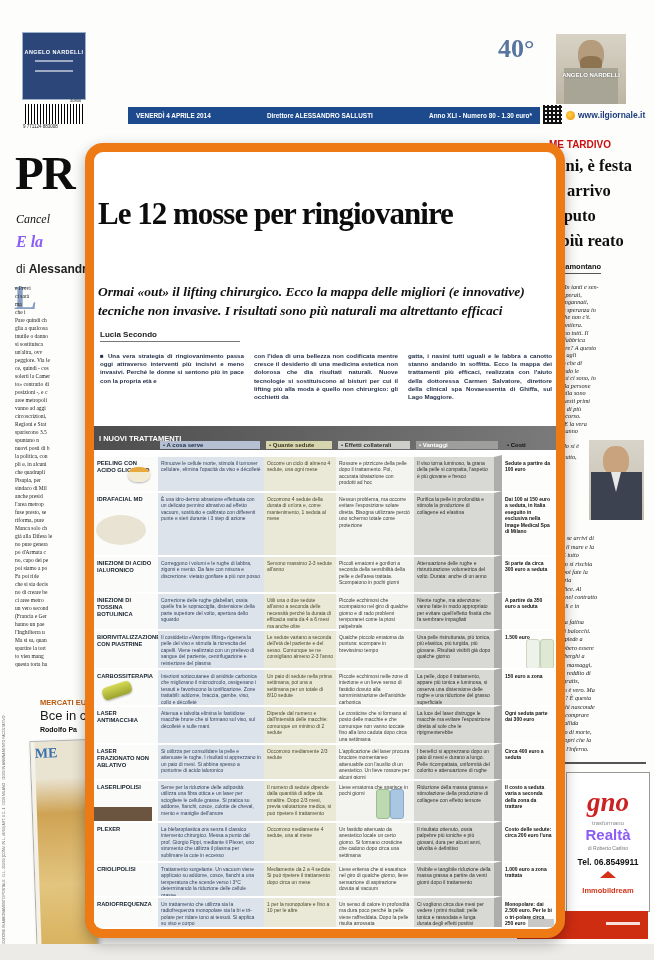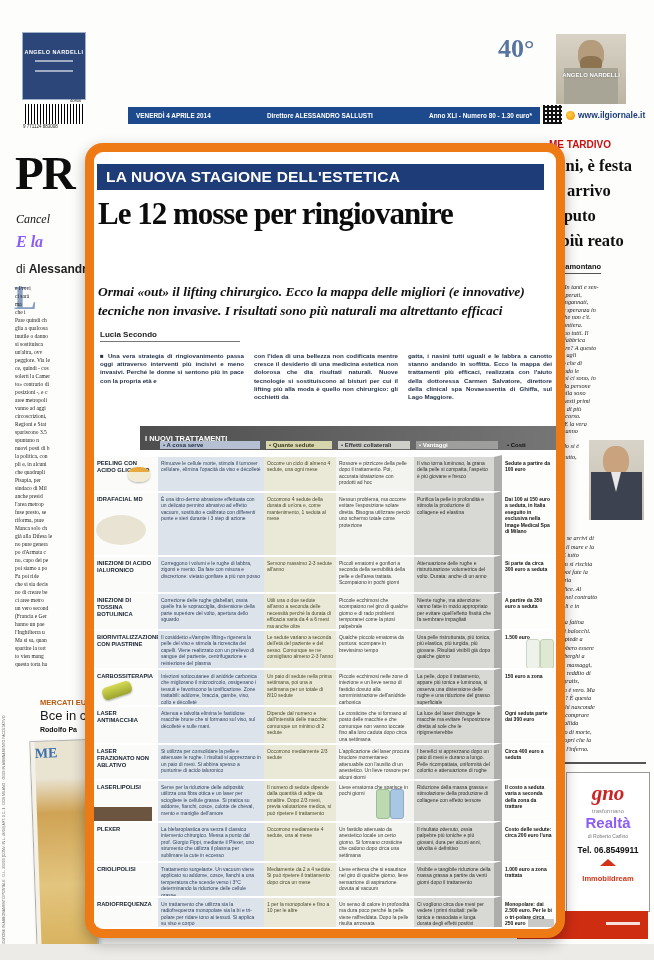--- a/index.html
+++ b/index.html
@@ -64,21 +64,21 @@
   .rside{left:549px;top:440px;width:38px;height:80px;line-height:11px;}
   .rphoto{left:589px;top:440px;width:55px;height:80px;background:linear-gradient(#d9d4c9,#c4beb0);overflow:hidden;}
   .rphoto .head{position:absolute;left:14px;top:6px;width:26px;height:30px;border-radius:45%;background:#c9a37d;}
   .rphoto .suit{position:absolute;left:2px;top:32px;width:51px;height:48px;background:#3c4250;}
   .rphoto .shirt{position:absolute;left:22px;top:32px;width:10px;height:20px;background:#e8e8e6;clip-path:polygon(0 0,100% 0,50% 100%);}
   .rb2{left:549px;top:526px;width:100px;height:232px;line-height:8.4px;}
   .rrule{left:549px;top:762px;width:97px;height:2px;background:#555;}
   
   .adbox{left:566px;top:772px;width:82px;height:138px;border:1px solid #999;background:#fff;
          font-family:"Liberation Sans",sans-serif;text-align:center;}
-  .adbox .scr{font-family:"Liberation Serif",serif;font-style:italic;font-weight:bold;color:#c22;font-size:21px;margin-top:8px;}
+  .adbox .scr{font-family:"Liberation Serif",serif;font-style:italic;font-weight:bold;color:#c22;font-size:27px;margin-top:14px;}
   .adbox .l2{font-size:6px;color:#888;margin-top:2px;}
   .adbox .l3{font-size:15px;font-weight:bold;color:#8b5cf6;}
   .adbox .l4{font-size:5px;color:#777;margin-top:2px;}
   .adbox .ph{font-size:8.5px;font-weight:bold;color:#111;margin-top:6px;}
   .adbox .br{font-size:7.5px;font-weight:bold;color:#d23318;margin-top:8px;}
   .adbox .roof{width:0;height:0;margin:4px auto 0;border-left:8px solid transparent;border-right:8px solid transparent;border-bottom:7px solid #d23318;}
   .banner{left:517px;top:911px;width:131px;height:28px;background:#cf2d12;}
   .banner .s{position:absolute;height:3px;background:rgba(255,255,255,.85);}
   
   .f-seg{left:160px;top:922px;width:140px;border-top:1px solid #555;text-align:center;
@@ -98,21 +98,21 @@
       letter-spacing:-1px;line-height:36px;color:#0c0c0c;}
   .fs{position:absolute;left:4px;top:130px;width:452px;font-size:13.5px;font-style:italic;font-weight:bold;
       line-height:19px;color:#111;}
   .fby{position:absolute;left:6px;top:178px;font-family:"Liberation Sans",sans-serif;font-size:8px;font-weight:bold;
       color:#222;border-bottom:1px solid #777;padding-bottom:2px;width:140px;}
   .fintro{position:absolute;left:6px;top:200px;width:452px;height:70px;display:flex;gap:10px;}
   .fintro div{flex:1;font-family:"Liberation Sans",sans-serif;font-size:6.2px;font-weight:bold;
       line-height:8.2px;color:#25324a;text-align:justify;overflow:hidden;}
   .ttitle{position:absolute;left:0;top:274px;width:462px;height:24px;background:linear-gradient(90deg,#4e4e4e,#7a7a7a);
       color:#fff;font-family:"Liberation Sans",sans-serif;font-size:7.5px;font-weight:bold;
-      display:flex;align-items:center;padding-left:5px;box-sizing:border-box;margin-left:46px;}
+      display:flex;align-items:center;padding-left:5px;box-sizing:border-box;}
   .thead{position:absolute;left:0;top:287px;width:462px;height:16px;display:grid;
       grid-template-columns:64px 106px 72px 78px 88px 54px;font-family:"Liberation Sans",sans-serif;}
   .thead .chip{font-size:6px;font-weight:bold;margin:2px 4px 0 2px;padding:1px 3px;align-self:start;}
   .ch-serve{background:#b5c1d2;color:#1c2b45;}
   .ch-sedute{background:#d6d5ae;color:#3c3c20;}
   .ch-effetti{background:#cfcfca;color:#333;}
   .ch-vant{background:#9e9e9c;color:#fdfdfd;}
   .ch-costi{background:none;color:#111;}
   .tbody{position:absolute;left:0;top:303px;width:462px;}
   .trow{display:grid;grid-template-columns:64px 106px 72px 78px 88px 54px;}
@@ -321,21 +321,20 @@
   </div>
 
   <div class="abs f-seg">segue a pagina 17</div>
   <div class="abs f-p16">a pagina 16</div>
   <div class="abs f-bar" style="left:300px;width:100px;"></div>
   <div class="abs f-p18">a pagina 18</div>
   <div class="abs f-bar" style="left:425px;width:78px;"></div>
   <div class="abs page-bottom"></div>
 
   <div class="abs feature">
-    <div class="fk">LA NUOVA STAGIONE DELL'ESTETICA</div>
     <div class="fh">
       <div>Le 12 mosse per ringiovanire</div>
     </div>
     <div class="fs">Ormai «out» il lifting chirurgico. Ecco la mappa delle migliori (e innovative) tecniche non invasive. I risultati sono più naturali ma altrettanto efficaci</div>
     <div class="fby">Lucia Secondo</div>
     <div class="fintro">
       <div>■ Una vera strategia di ringiovanimento passa oggi attraverso interventi più incisivi e meno invasivi. Perché le donne si sentono più in pace con la propria età e</div>
       <div>con l'idea di una bellezza non codificata mentre cresce il desiderio di una medicina estetica non dolorosa che dia risultati naturali. Nuove tecnologie si sostituiscono al bisturi per cui il lifting più alla moda è quello non chirurgico: gli occhietti da</div>
       <div>gatta, i nasini tutti uguali e le labbra a canotto stanno andando in soffitta. Ecco la mappa dei trattamenti più efficaci, realizzata con l'aiuto della dottoressa Carmen Salvatore, direttore della clinical spa Novaessentia di Ghiffa, sul Lago Maggiore.</div>
     </div>

